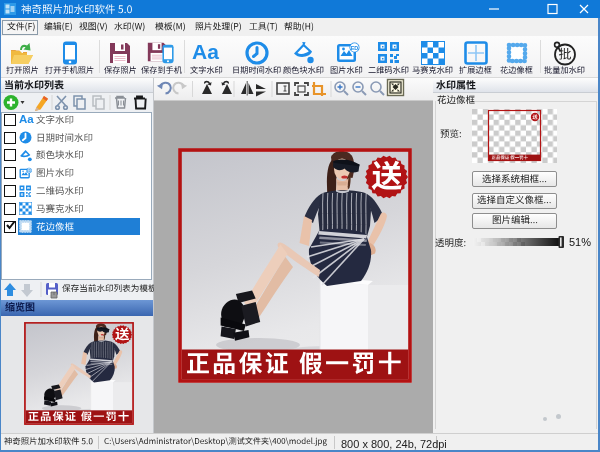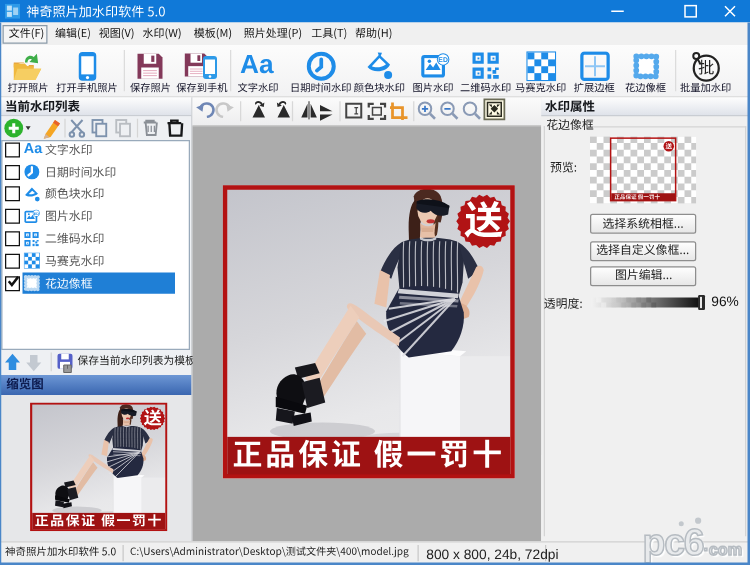--- a/index.html
+++ b/index.html
@@ -699,39 +699,37 @@
 <rect x="28" y="3" width="4" height="4" fill="#999"></rect>
         <rect x="32" y="7" width="4" height="4" fill="#888"></rect>
 <rect x="36" y="3" width="4" height="4" fill="#777"></rect>
         <rect x="40" y="7" width="4" height="4" fill="#666"></rect>
 <rect x="44" y="3" width="4" height="4" fill="#555"></rect>
         <rect x="48" y="7" width="4" height="4" fill="#444"></rect>
 </g>
 <rect x="85.5" y="1" width="5.5" height="12" rx="1" fill="#2a2a2a"></rect>
       <rect x="87" y="2.5" width="1.6" height="9" fill="#e8e8e8"></rect>
     </svg>
-<div class="abs" style="left:569px;top:236px;font-size:11px;color:#111">96%</div>
+<div class="abs" style="left:569px;top:236px;font-size:11px;color:#111">51%</div>
 <div class="abs" style="left:0;top:433px;width:600px;height:19px;background:#f0f0f0;border-top:1px solid #cfcfcf;box-sizing:border-box"></div>
 <div class="abs" style="left:98px;top:436px;width:1px;height:13px;background:#c8c8c8"></div>
 <div class="abs" style="left:334px;top:436px;width:1px;height:13px;background:#c8c8c8"></div>
 <div class="abs" style="left:436px;top:436px;width:1px;height:13px;background:#c8c8c8"></div>
 <div class="abs" style="left:4px;top:437px">
       <svg width="90" height="12" viewBox="0 0 90 12">
         <g transform="scale(0.8828)">
           <path d="M1.5 0.5C1.8 0.9 2.2 1.4 2.3 1.8L2.9 1.4C2.7 1.1 2.4 0.6 2 0.2ZM4.7 4.3L6.1 4.3L6.1 5.6L4.7 5.6ZM4.7 3.7L4.7 2.3L6.1 2.3L6.1 3.7ZM8.1 4.3L8.1 5.6L6.7 5.6L6.7 4.3ZM8.1 3.7L6.7 3.7L6.7 2.3L8.1 2.3ZM6.1 0.2L6.1 1.7L4.1 1.7L4.1 6.7L4.7 6.7L4.7 6.3L6.1 6.3L6.1 8.9L6.7 8.9L6.7 6.3L8.1 6.3L8.1 6.7L8.8 6.7L8.8 1.7L6.7 1.7L6.7 0.2ZM0.5 1.8L0.5 2.5L2.9 2.5C2.3 3.7 1.3 4.8 0.3 5.4C0.4 5.6 0.6 5.9 0.6 6.1C1 5.8 1.4 5.5 1.8 5.1L1.8 8.9L2.5 8.9L2.5 4.8C2.8 5.2 3.2 5.7 3.4 6L3.9 5.4C3.7 5.2 3 4.5 2.6 4.1C3.1 3.5 3.5 2.8 3.8 2.1L3.4 1.8L3.3 1.8ZM10 4L10 4.6L16.5 4.6L16.5 8.1C16.5 8.2 16.4 8.3 16.2 8.3C16.1 8.3 15.4 8.3 14.7 8.3C14.8 8.4 14.9 8.7 14.9 8.9C15.8 8.9 16.4 8.9 16.8 8.8C17.1 8.7 17.2 8.5 17.2 8.1L17.2 4.6L18.5 4.6L18.5 4ZM14 0.2C14 0.5 13.9 0.8 13.9 1.1L10.5 1.1L10.5 1.7L13.6 1.7C13.2 2.6 12.3 3.1 10.3 3.3C10.4 3.5 10.6 3.7 10.6 3.9C12.4 3.6 13.4 3.2 14 2.5C15.2 2.9 16.6 3.5 17.4 3.9L17.9 3.4C17.1 2.9 15.5 2.3 14.3 1.9L14.4 1.7L18.1 1.7L18.1 1.1L14.6 1.1C14.6 0.8 14.7 0.5 14.7 0.2ZM11.7 5.9L14.1 5.9L14.1 7.2L11.7 7.2ZM11 5.4L11 8.5L11.7 8.5L11.7 7.8L14.8 7.8L14.8 5.4ZM24 4.3L26.8 4.3L26.8 5.7L24 5.7ZM23.4 3.7L23.4 6.3L27.5 6.3L27.5 3.7ZM22.2 7C22.3 7.6 22.4 8.4 22.4 8.9L23.1 8.8C23.1 8.3 23 7.5 22.9 6.9ZM24.3 7C24.5 7.6 24.7 8.4 24.8 8.9L25.5 8.7C25.5 8.2 25.2 7.4 24.9 6.8ZM26.2 6.9C26.7 7.5 27.2 8.4 27.4 8.9L28.1 8.6C27.8 8.1 27.3 7.3 26.8 6.6ZM20.7 6.7C20.3 7.4 19.8 8.2 19.4 8.7L20.1 9C20.5 8.4 21 7.6 21.3 6.9ZM20.6 1.2L22 1.2L22 2.9L20.6 2.9ZM20.6 5.4L20.6 3.5L22 3.5L22 5.4ZM19.9 0.6L19.9 6.5L20.6 6.5L20.6 6L22.6 6L22.6 0.6ZM23.1 0.6L23.1 1.2L24.7 1.2C24.5 2.1 24 2.7 22.8 3C22.9 3.2 23.1 3.4 23.2 3.6C24.6 3.1 25.1 2.4 25.4 1.2L27.1 1.2C27 2.1 26.9 2.5 26.8 2.6C26.7 2.7 26.6 2.7 26.5 2.7C26.4 2.7 26 2.7 25.6 2.7C25.7 2.8 25.7 3.1 25.7 3.2C26.2 3.3 26.6 3.3 26.8 3.2C27.1 3.2 27.2 3.2 27.4 3C27.6 2.8 27.7 2.2 27.8 0.9C27.8 0.8 27.8 0.6 27.8 0.6ZM30.2 0.4L30.2 3.6C30.2 5.3 30.1 7 28.9 8.4C29 8.5 29.3 8.8 29.4 8.9C30.3 8 30.7 6.8 30.8 5.6L34.8 5.6L34.8 8.9L35.6 8.9L35.6 4.9L30.9 4.9C30.9 4.5 31 4 31 3.6L31 3.4L37.1 3.4L37.1 2.7L34.4 2.7L34.4 0.2L33.6 0.2L33.6 2.7L31 2.7L31 0.4ZM43.4 1.4L43.4 8.8L44.1 8.8L44.1 8.1L46 8.1L46 8.7L46.7 8.7L46.7 1.4ZM44.1 7.4L44.1 2.1L46 2.1L46 7.4ZM39.9 0.3L39.8 2L38.5 2L38.5 2.7L39.8 2.7C39.8 5.1 39.5 7.2 38.3 8.4C38.4 8.6 38.7 8.8 38.8 8.9C40.1 7.5 40.4 5.3 40.5 2.7L42 2.7C41.9 6.3 41.8 7.6 41.6 7.9C41.5 8 41.4 8.1 41.3 8.1C41.1 8.1 40.7 8.1 40.3 8C40.4 8.2 40.4 8.5 40.5 8.7C40.9 8.8 41.3 8.8 41.6 8.7C41.9 8.7 42 8.6 42.2 8.4C42.5 8 42.6 6.6 42.7 2.4C42.7 2.3 42.7 2 42.7 2L40.5 2L40.6 0.3ZM48.2 2.6L48.2 3.3L50.5 3.3C50.1 5.2 49.1 6.7 47.9 7.4C48 7.6 48.3 7.8 48.5 8C49.8 7 50.9 5.3 51.4 2.8L50.9 2.6L50.8 2.6ZM55.3 2C54.8 2.6 54 3.5 53.4 4.1C53.1 3.6 52.9 3 52.6 2.5L52.6 0.2L51.9 0.2L51.9 8C51.9 8.1 51.8 8.2 51.7 8.2C51.5 8.2 51 8.2 50.5 8.2C50.6 8.4 50.7 8.7 50.8 8.9C51.5 8.9 52 8.9 52.2 8.8C52.5 8.7 52.6 8.4 52.6 8L52.6 3.9C53.5 5.7 54.7 7.2 56.2 7.9C56.4 7.7 56.6 7.4 56.8 7.3C55.6 6.8 54.6 5.8 53.8 4.6C54.4 4 55.3 3.2 55.9 2.4ZM57.9 7.8C58.1 7.7 58.5 7.6 61.3 6.8C61.3 6.7 61.3 6.4 61.3 6.2L58.7 6.8L58.7 4.2L61.3 4.2L61.3 3.5L58.7 3.5L58.7 1.8C59.6 1.5 60.6 1.3 61.3 1L60.8 0.4C60.1 0.7 59 1.1 58 1.3L58 6.4C58 6.8 57.7 7 57.6 7.1C57.7 7.3 57.8 7.6 57.9 7.8ZM62.1 0.9L62.1 8.9L62.8 8.9L62.8 1.6L65 1.6L65 6.5C65 6.7 64.9 6.7 64.8 6.7C64.6 6.7 64.1 6.7 63.5 6.7C63.6 6.9 63.8 7.2 63.8 7.5C64.5 7.5 65 7.4 65.3 7.3C65.6 7.2 65.7 6.9 65.7 6.5L65.7 0.9ZM72.1 0.2C71.9 1.7 71.5 3.1 70.9 4C71 4 71.3 4.2 71.5 4.4C71.8 3.8 72.1 3.1 72.4 2.3L74.8 2.3C74.7 3 74.5 3.7 74.4 4.1L75 4.3C75.2 3.7 75.4 2.6 75.6 1.8L75.1 1.6L75 1.6L72.6 1.6C72.7 1.2 72.7 0.8 72.8 0.3ZM72.8 3.2L72.8 3.6C72.8 5 72.7 6.9 70.6 8.5C70.8 8.6 71.1 8.8 71.2 8.9C72.3 8 72.9 7 73.2 6C73.6 7.3 74.2 8.4 75.2 8.9C75.3 8.7 75.5 8.5 75.7 8.3C74.5 7.7 73.8 6.2 73.5 4.5C73.5 4.2 73.5 3.9 73.5 3.6L73.5 3.2ZM67.4 5C67.5 4.9 67.8 4.9 68.1 4.9L69.1 4.9L69.1 6.3L66.9 6.6L67 7.3L69.1 7L69.1 8.9L69.8 8.9L69.8 6.8L71.1 6.6L71.1 6L69.8 6.2L69.8 4.9L71 4.9L71 4.2L69.8 4.2L69.8 2.8L69.1 2.8L69.1 4.2L68.1 4.2C68.4 3.6 68.7 2.8 69 2L71 2L71 1.3L69.2 1.3C69.3 1 69.4 0.7 69.5 0.4L68.8 0.2C68.7 0.6 68.6 1 68.5 1.3L67 1.3L67 2L68.3 2C68.1 2.8 67.8 3.4 67.7 3.6C67.5 4 67.3 4.3 67.2 4.4C67.2 4.6 67.4 4.9 67.4 5ZM79 4.9L79 5.6L81.7 5.6L81.7 8.9L82.5 8.9L82.5 5.6L85.1 5.6L85.1 4.9L82.5 4.9L82.5 2.8L84.6 2.8L84.6 2.1L82.5 2.1L82.5 0.3L81.7 0.3L81.7 2.1L80.5 2.1C80.6 1.7 80.7 1.3 80.8 0.8L80.1 0.7C79.9 1.9 79.5 3.1 78.9 3.9C79.1 4 79.4 4.2 79.5 4.3C79.8 3.9 80 3.4 80.2 2.8L81.7 2.8L81.7 4.9ZM78.5 0.2C78 1.7 77.2 3.1 76.3 4C76.4 4.2 76.6 4.6 76.7 4.7C77 4.4 77.3 4 77.6 3.6L77.6 8.9L78.3 8.9L78.3 2.5C78.6 1.8 79 1.1 79.2 0.4ZM90.1 8.3C91.3 8.3 92.4 7.4 92.4 5.9C92.4 4.4 91.4 3.7 90.3 3.7C89.9 3.7 89.6 3.8 89.3 4L89.4 1.9L92.1 1.9L92.1 1.2L88.7 1.2L88.4 4.5L88.9 4.8C89.3 4.5 89.6 4.3 90.1 4.3C90.9 4.3 91.5 4.9 91.5 5.9C91.5 6.9 90.9 7.6 90 7.6C89.2 7.6 88.7 7.2 88.3 6.8L87.9 7.4C88.4 7.8 89 8.3 90.1 8.3ZM94.2 8.3C94.6 8.3 94.8 8 94.8 7.6C94.8 7.2 94.6 7 94.2 7C93.9 7 93.6 7.2 93.6 7.6C93.6 8 93.9 8.3 94.2 8.3ZM98.2 8.3C99.5 8.3 100.3 7.1 100.3 4.7C100.3 2.3 99.5 1.1 98.2 1.1C96.9 1.1 96 2.3 96 4.7C96 7.1 96.9 8.3 98.2 8.3ZM98.2 7.6C97.4 7.6 96.9 6.7 96.9 4.7C96.9 2.6 97.4 1.8 98.2 1.8C99 1.8 99.5 2.6 99.5 4.7C99.5 6.7 99 7.6 98.2 7.6Z" fill="#222"></path>
         </g>
       </svg>
     </div>
 <div class="abs" style="left:104px;top:437px">
       <svg width="224" height="12" viewBox="0 0 224 12">
         <g transform="scale(0.8686)">
           <path d="M3.5 8.1C4.4 8.1 5.1 7.8 5.6 7.1L5.1 6.6C4.7 7.1 4.2 7.4 3.5 7.4C2.2 7.4 1.4 6.3 1.4 4.6C1.4 2.9 2.3 1.8 3.6 1.8C4.2 1.8 4.6 2.1 5 2.5L5.4 1.9C5 1.5 4.4 1.1 3.6 1.1C1.8 1.1 0.5 2.4 0.5 4.6C0.5 6.8 1.8 8.1 3.5 8.1ZM7.2 4.4C7.6 4.4 7.8 4.1 7.8 3.7C7.8 3.3 7.6 3.1 7.2 3.1C6.9 3.1 6.6 3.3 6.6 3.7C6.6 4.1 6.9 4.4 7.2 4.4ZM7.2 8.1C7.6 8.1 7.8 7.9 7.8 7.5C7.8 7.1 7.6 6.8 7.2 6.8C6.9 6.8 6.6 7.1 6.6 7.5C6.6 7.9 6.9 8.1 7.2 8.1ZM11.4 9.7L12.1 9.7L9.3 0.6L8.7 0.6ZM15.5 8.1C16.9 8.1 18 7.4 18 5.2L18 1.2L17.1 1.2L17.1 5.2C17.1 6.8 16.4 7.4 15.5 7.4C14.6 7.4 13.9 6.8 13.9 5.2L13.9 1.2L13.1 1.2L13.1 5.2C13.1 7.4 14.1 8.1 15.5 8.1ZM21 8.1C22.2 8.1 22.9 7.4 22.9 6.6C22.9 5.7 22.1 5.4 21.3 5.1C20.8 4.9 20.3 4.7 20.3 4.2C20.3 3.8 20.6 3.5 21.2 3.5C21.6 3.5 22 3.7 22.3 3.9L22.7 3.4C22.4 3.1 21.8 2.8 21.2 2.8C20.1 2.8 19.4 3.5 19.4 4.3C19.4 5.1 20.2 5.4 20.9 5.7C21.5 5.9 22.1 6.2 22.1 6.7C22.1 7.1 21.7 7.5 21.1 7.5C20.5 7.5 20 7.2 19.6 6.9L19.2 7.4C19.6 7.8 20.3 8.1 21 8.1ZM26.1 8.1C26.8 8.1 27.3 7.9 27.8 7.6L27.5 7C27.1 7.3 26.7 7.4 26.2 7.4C25.3 7.4 24.6 6.8 24.5 5.7L27.9 5.7C28 5.5 28 5.4 28 5.2C28 3.7 27.3 2.8 26 2.8C24.8 2.8 23.7 3.8 23.7 5.5C23.7 7.1 24.8 8.1 26.1 8.1ZM24.5 5.1C24.6 4.1 25.3 3.5 26 3.5C26.8 3.5 27.2 4 27.2 5.1ZM29.2 8L30.1 8L30.1 4.8C30.4 3.9 30.9 3.6 31.4 3.6C31.6 3.6 31.7 3.6 31.8 3.7L32 2.9C31.8 2.8 31.7 2.8 31.5 2.8C30.9 2.8 30.4 3.2 30 3.9L30 3.9L29.9 2.9L29.2 2.9ZM34.2 8.1C35.3 8.1 36 7.4 36 6.6C36 5.7 35.2 5.4 34.5 5.1C33.9 4.9 33.4 4.7 33.4 4.2C33.4 3.8 33.7 3.5 34.3 3.5C34.8 3.5 35.1 3.7 35.5 3.9L35.9 3.4C35.5 3.1 34.9 2.8 34.3 2.8C33.2 2.8 32.6 3.5 32.6 4.3C32.6 5.1 33.3 5.4 34 5.7C34.6 5.9 35.2 6.2 35.2 6.7C35.2 7.1 34.9 7.5 34.2 7.5C33.6 7.5 33.1 7.2 32.7 6.9L32.3 7.4C32.8 7.8 33.4 8.1 34.2 8.1ZM39.3 9.7L39.9 9.7L37.1 0.6L36.5 0.6ZM40 8L40.9 8L41.5 5.9L44 5.9L44.7 8L45.6 8L43.3 1.2L42.3 1.2ZM41.8 5.2L42.1 4.2C42.3 3.4 42.6 2.7 42.8 1.9L42.8 1.9C43 2.7 43.2 3.4 43.5 4.2L43.8 5.2ZM48.2 8.1C48.8 8.1 49.4 7.8 49.7 7.4L49.8 7.4L49.8 8L50.5 8L50.5 0.6L49.7 0.6L49.7 2.5L49.7 3.4C49.3 3 48.9 2.8 48.3 2.8C47.2 2.8 46.1 3.8 46.1 5.5C46.1 7.2 46.9 8.1 48.2 8.1ZM48.4 7.4C47.5 7.4 47 6.7 47 5.5C47 4.3 47.7 3.5 48.5 3.5C48.9 3.5 49.3 3.7 49.7 4.1L49.7 6.7C49.3 7.2 48.9 7.4 48.4 7.4ZM52.3 8L53.1 8L53.1 4.3C53.6 3.8 54 3.6 54.4 3.6C55 3.6 55.3 4 55.3 4.9L55.3 8L56.2 8L56.2 4.3C56.6 3.8 57 3.6 57.4 3.6C58.1 3.6 58.4 4 58.4 4.9L58.4 8L59.2 8L59.2 4.8C59.2 3.5 58.7 2.8 57.7 2.8C57.1 2.8 56.6 3.2 56 3.8C55.8 3.2 55.4 2.8 54.6 2.8C54 2.8 53.5 3.2 53.1 3.7L53 3.7L53 2.9L52.3 2.9ZM60.9 8L61.7 8L61.7 2.9L60.9 2.9ZM61.3 1.9C61.6 1.9 61.9 1.7 61.9 1.3C61.9 1 61.6 0.8 61.3 0.8C61 0.8 60.7 1 60.7 1.3C60.7 1.7 61 1.9 61.3 1.9ZM63.4 8L64.3 8L64.3 4.3C64.8 3.8 65.1 3.6 65.7 3.6C66.3 3.6 66.6 4 66.6 4.9L66.6 8L67.5 8L67.5 4.8C67.5 3.5 67 2.8 65.9 2.8C65.2 2.8 64.7 3.2 64.2 3.7L64.2 3.7L64.1 2.9L63.4 2.9ZM69.1 8L70 8L70 2.9L69.1 2.9ZM69.5 1.9C69.9 1.9 70.1 1.7 70.1 1.3C70.1 1 69.9 0.8 69.5 0.8C69.2 0.8 69 1 69 1.3C69 1.7 69.2 1.9 69.5 1.9ZM73 8.1C74.2 8.1 74.8 7.4 74.8 6.6C74.8 5.7 74 5.4 73.3 5.1C72.7 4.9 72.2 4.7 72.2 4.2C72.2 3.8 72.5 3.5 73.1 3.5C73.6 3.5 73.9 3.7 74.3 3.9L74.7 3.4C74.3 3.1 73.7 2.8 73.1 2.8C72 2.8 71.4 3.5 71.4 4.3C71.4 5.1 72.1 5.4 72.8 5.7C73.4 5.9 74 6.2 74 6.7C74 7.1 73.7 7.5 73 7.5C72.4 7.5 72 7.2 71.5 6.9L71.1 7.4C71.6 7.8 72.3 8.1 73 8.1ZM77.6 8.1C77.9 8.1 78.2 8 78.5 7.9L78.4 7.3C78.2 7.4 78 7.4 77.8 7.4C77.2 7.4 77 7.1 77 6.5L77 3.6L78.4 3.6L78.4 2.9L77 2.9L77 1.5L76.3 1.5L76.2 2.9L75.4 3L75.4 3.6L76.2 3.6L76.2 6.4C76.2 7.4 76.5 8.1 77.6 8.1ZM79.5 8L80.4 8L80.4 4.8C80.7 3.9 81.2 3.6 81.6 3.6C81.8 3.6 82 3.6 82.1 3.7L82.3 2.9C82.1 2.8 82 2.8 81.7 2.8C81.2 2.8 80.7 3.2 80.3 3.9L80.3 3.9L80.2 2.9L79.5 2.9ZM84.3 8.1C84.9 8.1 85.5 7.8 86 7.4L86 7.4L86.1 8L86.8 8L86.8 4.9C86.8 3.6 86.2 2.8 85 2.8C84.2 2.8 83.5 3.2 83 3.5L83.4 4.1C83.8 3.8 84.3 3.5 84.9 3.5C85.7 3.5 85.9 4.1 85.9 4.8C83.8 5 82.8 5.6 82.8 6.7C82.8 7.6 83.4 8.1 84.3 8.1ZM84.5 7.4C84 7.4 83.6 7.2 83.6 6.6C83.6 6 84.2 5.6 85.9 5.4L85.9 6.8C85.4 7.2 85 7.4 84.5 7.4ZM89.9 8.1C90.3 8.1 90.6 8 90.9 7.9L90.7 7.3C90.5 7.4 90.3 7.4 90.1 7.4C89.5 7.4 89.4 7.1 89.4 6.5L89.4 3.6L90.7 3.6L90.7 2.9L89.4 2.9L89.4 1.5L88.6 1.5L88.6 2.9L87.8 3L87.8 3.6L88.5 3.6L88.5 6.4C88.5 7.4 88.9 8.1 89.9 8.1ZM93.8 8.1C95.1 8.1 96.2 7.2 96.2 5.5C96.2 3.8 95.1 2.8 93.8 2.8C92.6 2.8 91.5 3.8 91.5 5.5C91.5 7.2 92.6 8.1 93.8 8.1ZM93.8 7.4C93 7.4 92.4 6.6 92.4 5.5C92.4 4.3 93 3.5 93.8 3.5C94.7 3.5 95.3 4.3 95.3 5.5C95.3 6.6 94.7 7.4 93.8 7.4ZM97.5 8L98.4 8L98.4 4.8C98.7 3.9 99.2 3.6 99.6 3.6C99.8 3.6 99.9 3.6 100.1 3.7L100.3 2.9C100.1 2.8 100 2.8 99.7 2.8C99.2 2.8 98.7 3.2 98.3 3.9L98.3 3.9L98.2 2.9L97.5 2.9ZM103.2 9.7L103.8 9.7L101 0.6L100.4 0.6ZM104.8 8L106.6 8C108.6 8 109.7 6.7 109.7 4.6C109.7 2.4 108.6 1.2 106.5 1.2L104.8 1.2ZM105.7 7.3L105.7 1.9L106.5 1.9C108.1 1.9 108.9 2.8 108.9 4.6C108.9 6.3 108.1 7.3 106.5 7.3ZM113.2 8.1C113.9 8.1 114.4 7.9 114.9 7.6L114.6 7C114.2 7.3 113.8 7.4 113.3 7.4C112.3 7.4 111.7 6.8 111.6 5.7L115 5.7C115 5.5 115.1 5.4 115.1 5.2C115.1 3.7 114.3 2.8 113 2.8C111.9 2.8 110.8 3.8 110.8 5.5C110.8 7.1 111.9 8.1 113.2 8.1ZM111.6 5.1C111.7 4.1 112.3 3.5 113.1 3.5C113.9 3.5 114.3 4 114.3 5.1ZM117.6 8.1C118.8 8.1 119.5 7.4 119.5 6.6C119.5 5.7 118.7 5.4 117.9 5.1C117.4 4.9 116.8 4.7 116.8 4.2C116.8 3.8 117.1 3.5 117.8 3.5C118.2 3.5 118.6 3.7 118.9 3.9L119.3 3.4C118.9 3.1 118.4 2.8 117.8 2.8C116.7 2.8 116 3.5 116 4.3C116 5.1 116.8 5.4 117.5 5.7C118.1 5.9 118.6 6.2 118.6 6.7C118.6 7.1 118.3 7.5 117.7 7.5C117 7.5 116.6 7.2 116.2 6.9L115.7 7.4C116.2 7.8 116.9 8.1 117.6 8.1ZM120.7 8L121.5 8L121.5 6.7L122.4 5.6L123.9 8L124.8 8L122.9 5L124.6 2.9L123.7 2.9L121.5 5.6L121.5 5.6L121.5 0.6L120.7 0.6ZM127.4 8.1C127.7 8.1 128 8 128.3 7.9L128.1 7.3C128 7.4 127.8 7.4 127.6 7.4C127 7.4 126.8 7.1 126.8 6.5L126.8 3.6L128.2 3.6L128.2 2.9L126.8 2.9L126.8 1.5L126.1 1.5L126 2.9L125.2 3L125.2 3.6L125.9 3.6L125.9 6.4C125.9 7.4 126.3 8.1 127.4 8.1ZM131.3 8.1C132.5 8.1 133.6 7.2 133.6 5.5C133.6 3.8 132.5 2.8 131.3 2.8C130 2.8 128.9 3.8 128.9 5.5C128.9 7.2 130 8.1 131.3 8.1ZM131.3 7.4C130.4 7.4 129.8 6.6 129.8 5.5C129.8 4.3 130.4 3.5 131.3 3.5C132.1 3.5 132.7 4.3 132.7 5.5C132.7 6.6 132.1 7.4 131.3 7.4ZM134.9 10.1L135.8 10.1L135.8 8.4L135.8 7.5C136.2 7.9 136.7 8.1 137.2 8.1C138.3 8.1 139.4 7.1 139.4 5.4C139.4 3.8 138.6 2.8 137.3 2.8C136.8 2.8 136.2 3.2 135.7 3.5L135.7 3.5L135.6 2.9L134.9 2.9ZM137 7.4C136.7 7.4 136.2 7.3 135.8 6.9L135.8 4.2C136.3 3.8 136.7 3.5 137.1 3.5C138.1 3.5 138.5 4.3 138.5 5.4C138.5 6.6 137.9 7.4 137 7.4ZM142.8 9.7L143.4 9.7L140.6 0.6L140 0.6ZM148 7.1C148.5 7.6 149 8.3 149.3 8.7L149.7 8.4C149.5 8 148.9 7.3 148.4 6.9ZM146.4 0.7L146.4 6.6L146.9 6.6L146.9 1.3L149 1.3L149 6.5L149.5 6.5L149.5 0.7ZM151.6 0.3L151.6 7.9C151.6 8.1 151.5 8.1 151.4 8.1C151.2 8.1 150.8 8.1 150.3 8.1C150.4 8.3 150.5 8.6 150.5 8.7C151.2 8.7 151.6 8.7 151.8 8.6C152 8.5 152.1 8.3 152.1 7.9L152.1 0.3ZM150.3 1L150.3 6.6L150.8 6.6L150.8 1ZM147.6 1.9L147.6 5.2C147.6 6.3 147.5 7.5 145.9 8.3C146 8.4 146.2 8.6 146.2 8.7C147.9 7.9 148.2 6.5 148.2 5.2L148.2 1.9ZM144.2 0.8C144.8 1.1 145.4 1.5 145.7 1.8L146.2 1.2C145.8 1 145.2 0.6 144.7 0.3ZM143.8 3.3C144.4 3.6 145 4 145.4 4.3L145.8 3.7C145.4 3.5 144.7 3.1 144.2 2.8ZM144 8.2L144.7 8.6C145.1 7.8 145.5 6.6 145.9 5.6L145.3 5.3C144.9 6.3 144.4 7.5 144 8.2ZM153.9 0.8C154.4 1.2 155 1.8 155.3 2.2L155.7 1.7C155.5 1.3 154.9 0.8 154.4 0.4ZM160 0.6C160.4 1 160.8 1.6 161 1.9L161.5 1.6C161.3 1.2 160.9 0.7 160.5 0.3ZM153.3 3.1L153.3 3.8L154.5 3.8L154.5 7.1C154.5 7.5 154.3 7.8 154.1 7.9C154.2 8 154.4 8.3 154.5 8.5C154.6 8.3 154.8 8.2 156.4 7.1C156.4 7 156.3 6.7 156.2 6.5L155.2 7.2L155.2 3.1ZM159 0.2L159.1 2.1L156 2.1L156 2.8L159.1 2.8C159.3 6.3 159.7 8.7 160.9 8.7C161.2 8.7 161.6 8.3 161.8 6.8C161.7 6.7 161.4 6.5 161.2 6.4C161.2 7.3 161.1 7.8 160.9 7.8C160.3 7.8 160 5.7 159.8 2.8L161.7 2.8L161.7 2.1L159.8 2.1C159.8 1.5 159.7 0.9 159.7 0.2ZM156.1 7.4L156.3 8.1C157.1 7.9 158.1 7.6 159.1 7.3L159 6.6L157.9 7L157.9 4.8L158.8 4.8L158.8 4.1L156.3 4.1L156.3 4.8L157.3 4.8L157.3 7.1ZM166 0.3C166.3 0.8 166.6 1.4 166.7 1.8L167.5 1.6C167.4 1.2 167 0.6 166.7 0.1ZM162.6 1.8L162.6 2.5L164 2.5C164.6 3.9 165.3 5.1 166.2 6.1C165.2 7 164 7.6 162.4 8.1C162.6 8.2 162.8 8.6 162.9 8.7C164.4 8.2 165.7 7.6 166.8 6.6C167.8 7.6 169.1 8.3 170.6 8.7C170.7 8.5 170.9 8.2 171.1 8C169.6 7.7 168.3 7 167.3 6.1C168.2 5.2 169 4 169.5 2.5L171 2.5L171 1.8ZM166.8 5.6C165.9 4.8 165.2 3.7 164.7 2.5L168.7 2.5C168.2 3.8 167.6 4.8 166.8 5.6ZM174.3 4.8L174.3 5.5L177 5.5L177 8.7L177.7 8.7L177.7 5.5L180.3 5.5L180.3 4.8L177.7 4.8L177.7 2.8L179.8 2.8L179.8 2.1L177.7 2.1L177.7 0.3L177 0.3L177 2.1L175.8 2.1C175.9 1.7 176 1.2 176.1 0.8L175.4 0.7C175.2 1.9 174.8 3.1 174.3 3.8C174.4 3.9 174.7 4.1 174.9 4.2C175.1 3.8 175.3 3.3 175.5 2.8L177 2.8L177 4.8ZM173.9 0.2C173.4 1.6 172.6 3 171.7 3.9C171.8 4.1 172 4.5 172.1 4.6C172.4 4.3 172.7 3.9 172.9 3.5L172.9 8.7L173.6 8.7L173.6 2.4C174 1.8 174.3 1.1 174.5 0.4ZM182.3 2.7C182.7 3.2 183 4 183.1 4.5L183.8 4.3C183.7 3.8 183.3 3.1 183 2.5ZM187.5 2.5C187.3 3 186.9 3.8 186.5 4.3L187.1 4.5C187.5 4 187.9 3.3 188.2 2.7ZM185 0.2L185 1.6L181.5 1.6L181.5 2.3L185 2.3C185 3.1 184.9 3.9 184.8 4.6L181.2 4.6L181.2 5.3L184.6 5.3C184.1 6.6 183.2 7.6 181.1 8.1C181.3 8.3 181.5 8.6 181.6 8.7C183.8 8.1 184.8 7 185.3 5.4C186 7.1 187.3 8.2 189.1 8.7C189.2 8.5 189.4 8.2 189.6 8.1C187.9 7.7 186.7 6.7 186 5.3L189.5 5.3L189.5 4.6L185.5 4.6C185.7 3.9 185.7 3.1 185.7 2.3L189.1 2.3L189.1 1.6L185.7 1.6L185.7 0.2ZM192.9 9.7L193.5 9.7L190.7 0.6L190.1 0.6ZM196.8 8L197.6 8L197.6 6.1L198.5 6.1L198.5 5.4L197.6 5.4L197.6 1.2L196.7 1.2L193.8 5.6L193.8 6.1L196.8 6.1ZM196.8 5.4L194.7 5.4L196.3 3.1C196.5 2.8 196.6 2.4 196.8 2.1L196.8 2.1C196.8 2.5 196.8 3 196.8 3.3ZM201.4 8.1C202.7 8.1 203.5 6.9 203.5 4.6C203.5 2.2 202.7 1.1 201.4 1.1C200.1 1.1 199.3 2.2 199.3 4.6C199.3 6.9 200.1 8.1 201.4 8.1ZM201.4 7.4C200.6 7.4 200.1 6.6 200.1 4.6C200.1 2.6 200.6 1.7 201.4 1.7C202.2 1.7 202.7 2.6 202.7 4.6C202.7 6.6 202.2 7.4 201.4 7.4ZM206.5 8.1C207.8 8.1 208.7 6.9 208.7 4.6C208.7 2.2 207.8 1.1 206.5 1.1C205.2 1.1 204.4 2.2 204.4 4.6C204.4 6.9 205.2 8.1 206.5 8.1ZM206.5 7.4C205.8 7.4 205.2 6.6 205.2 4.6C205.2 2.6 205.8 1.7 206.5 1.7C207.3 1.7 207.8 2.6 207.8 4.6C207.8 6.6 207.3 7.4 206.5 7.4ZM212 9.7L212.7 9.7L209.9 0.6L209.3 0.6ZM213.6 8L214.5 8L214.5 4.3C214.9 3.8 215.4 3.6 215.7 3.6C216.4 3.6 216.7 4 216.7 4.9L216.7 8L217.5 8L217.5 4.3C218 3.8 218.4 3.6 218.8 3.6C219.4 3.6 219.7 4 219.7 4.9L219.7 8L220.6 8L220.6 4.8C220.6 3.5 220.1 2.8 219.1 2.8C218.4 2.8 217.9 3.2 217.4 3.8C217.2 3.2 216.8 2.8 216 2.8C215.4 2.8 214.9 3.2 214.4 3.7L214.4 3.7L214.3 2.9L213.6 2.9ZM224.2 8.1C225.4 8.1 226.5 7.2 226.5 5.5C226.5 3.8 225.4 2.8 224.2 2.8C223 2.8 221.9 3.8 221.9 5.5C221.9 7.2 223 8.1 224.2 8.1ZM224.2 7.4C223.3 7.4 222.7 6.6 222.7 5.5C222.7 4.3 223.3 3.5 224.2 3.5C225.1 3.5 225.7 4.3 225.7 5.5C225.7 6.6 225.1 7.4 224.2 7.4ZM229.6 8.1C230.2 8.1 230.7 7.8 231.1 7.4L231.2 7.4L231.2 8L231.9 8L231.9 0.6L231.1 0.6L231.1 2.5L231.1 3.4C230.7 3 230.3 2.8 229.7 2.8C228.5 2.8 227.5 3.8 227.5 5.5C227.5 7.2 228.3 8.1 229.6 8.1ZM229.8 7.4C228.9 7.4 228.4 6.7 228.4 5.5C228.4 4.3 229 3.5 229.8 3.5C230.3 3.5 230.6 3.7 231.1 4.1L231.1 6.7C230.6 7.2 230.2 7.4 229.8 7.4ZM235.7 8.1C236.4 8.1 236.9 7.9 237.3 7.6L237 7C236.7 7.3 236.3 7.4 235.8 7.4C234.8 7.4 234.2 6.8 234.1 5.7L237.5 5.7C237.5 5.5 237.5 5.4 237.5 5.2C237.5 3.7 236.8 2.8 235.5 2.8C234.4 2.8 233.3 3.8 233.3 5.5C233.3 7.1 234.3 8.1 235.7 8.1ZM234.1 5.1C234.2 4.1 234.8 3.5 235.5 3.5C236.3 3.5 236.8 4 236.8 5.1ZM239.7 8.1C239.9 8.1 240.1 8.1 240.2 8L240.1 7.4C240 7.4 239.9 7.4 239.9 7.4C239.7 7.4 239.6 7.3 239.6 7L239.6 0.6L238.8 0.6L238.8 7C238.8 7.7 239 8.1 239.7 8.1ZM241.9 8.1C242.2 8.1 242.5 7.9 242.5 7.5C242.5 7.1 242.2 6.8 241.9 6.8C241.5 6.8 241.3 7.1 241.3 7.5C241.3 7.9 241.5 8.1 241.9 8.1ZM243.5 10.2C244.5 10.2 244.9 9.6 244.9 8.6L244.9 2.9L244 2.9L244 8.6C244 9.2 243.9 9.6 243.4 9.6C243.2 9.6 243 9.5 242.9 9.5L242.7 10.1C242.9 10.2 243.2 10.2 243.5 10.2ZM244.4 1.9C244.8 1.9 245 1.7 245 1.3C245 1 244.8 0.8 244.4 0.8C244.1 0.8 243.9 1 243.9 1.3C243.9 1.7 244.1 1.9 244.4 1.9ZM246.6 10.1L247.4 10.1L247.4 8.4L247.4 7.5C247.9 7.9 248.3 8.1 248.8 8.1C249.9 8.1 251 7.1 251 5.4C251 3.8 250.3 2.8 249 2.8C248.4 2.8 247.8 3.2 247.4 3.5L247.4 3.5L247.3 2.9L246.6 2.9ZM248.7 7.4C248.3 7.4 247.9 7.3 247.4 6.9L247.4 4.2C247.9 3.8 248.3 3.5 248.8 3.5C249.7 3.5 250.1 4.3 250.1 5.4C250.1 6.6 249.5 7.4 248.7 7.4ZM254 10.3C255.6 10.3 256.6 9.5 256.6 8.6C256.6 7.7 256 7.4 254.8 7.4L253.8 7.4C253.2 7.4 253 7.1 253 6.8C253 6.5 253.1 6.4 253.3 6.2C253.5 6.3 253.8 6.4 254 6.4C255.1 6.4 255.9 5.7 255.9 4.6C255.9 4.2 255.7 3.8 255.5 3.6L256.5 3.6L256.5 2.9L254.7 2.9C254.6 2.9 254.3 2.8 254 2.8C253 2.8 252.1 3.5 252.1 4.6C252.1 5.2 252.5 5.7 252.8 6L252.8 6C252.5 6.2 252.2 6.5 252.2 7C252.2 7.4 252.4 7.6 252.7 7.8L252.7 7.8C252.2 8.1 252 8.5 252 9C252 9.8 252.8 10.3 254 10.3ZM254 5.8C253.5 5.8 253 5.4 253 4.6C253 3.9 253.4 3.4 254 3.4C254.6 3.4 255.1 3.9 255.1 4.6C255.1 5.4 254.6 5.8 254 5.8ZM254.2 9.7C253.2 9.7 252.7 9.4 252.7 8.9C252.7 8.6 252.8 8.3 253.2 8C253.4 8.1 253.7 8.1 253.9 8.1L254.7 8.1C255.4 8.1 255.8 8.2 255.8 8.7C255.8 9.2 255.1 9.7 254.2 9.7Z" fill="#222"></path>
         </g>
       </svg>
     </div>
 <div class="abs" style="left:341px;top:438px;font-size:11px;color:#222;font-family:Liberation Sans, sans-serif">800 x 800, 24b, 72dpi</div>
-<div class="abs" style="left:514px;top:418px;color:#e8eaec;font-family:'Liberation Sans';font-weight:bold;-webkit-text-stroke:1.2px #b6bcc2;text-shadow:1.5px 1.5px 1px #fff">
-<span style="font-size:30px;letter-spacing:-1px">pc6</span><span style="font-size:13px">·com</span></div>
 <div class="abs" style="left:543px;top:417px;width:4px;height:4px;border-radius:50%;background:#c3c8cd"></div>
 <div class="abs" style="left:556px;top:414px;width:5px;height:5px;border-radius:50%;background:#c3c8cd"></div>
 <div class="abs" style="left:0;top:18px;width:1px;height:434px;background:#4a86c8"></div>
 <div class="abs" style="left:598px;top:18px;width:2px;height:434px;background:#4a86c8"></div>
 <div class="abs" style="left:0;top:450px;width:600px;height:2px;background:#4a86c8"></div>
 </div>
 </body></html>

